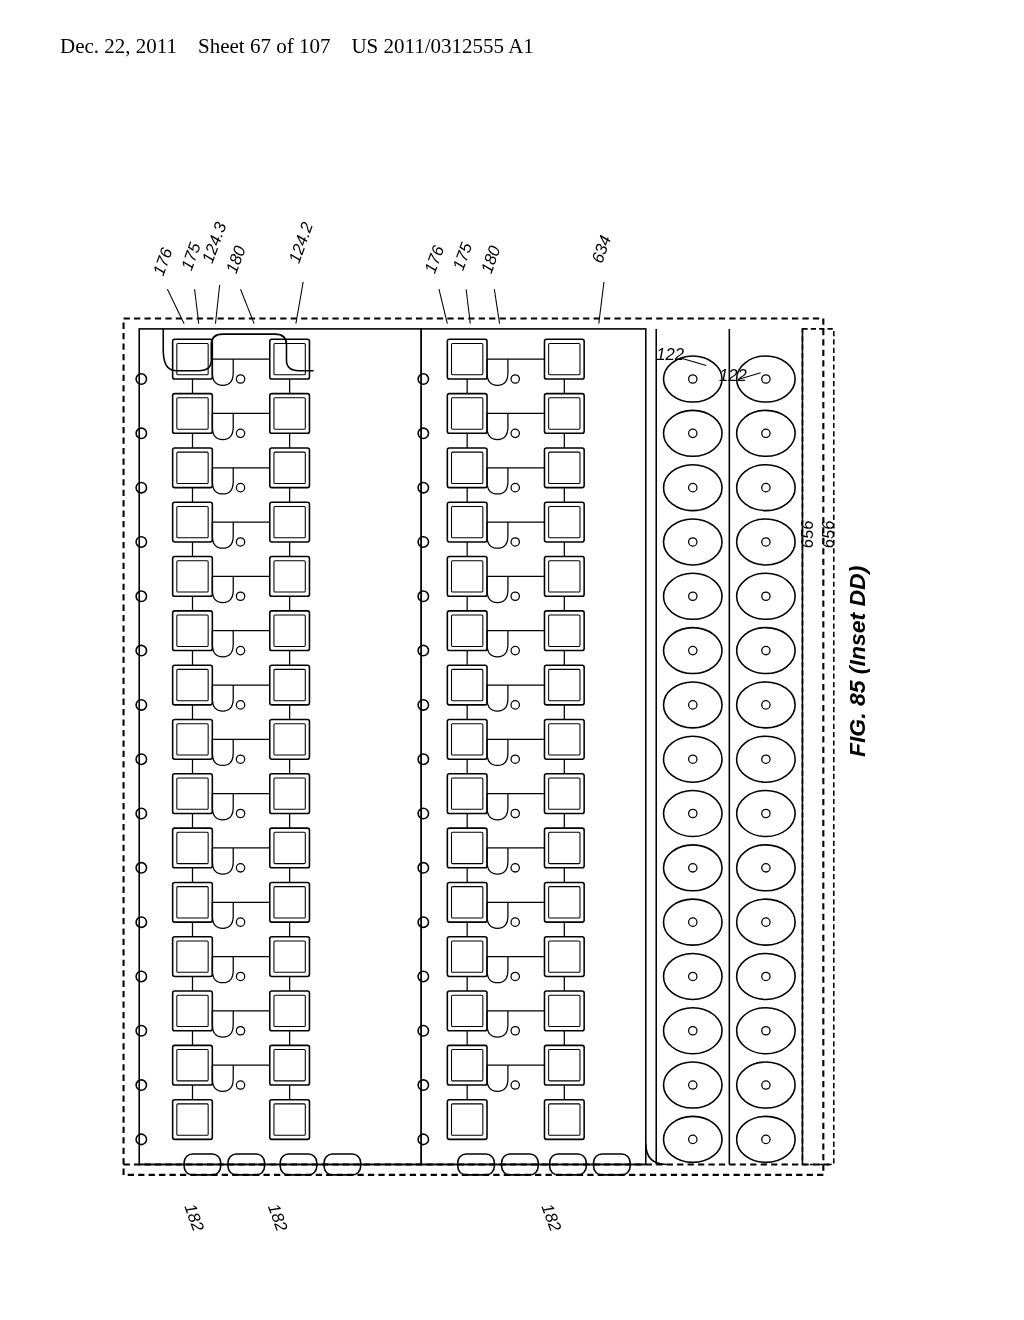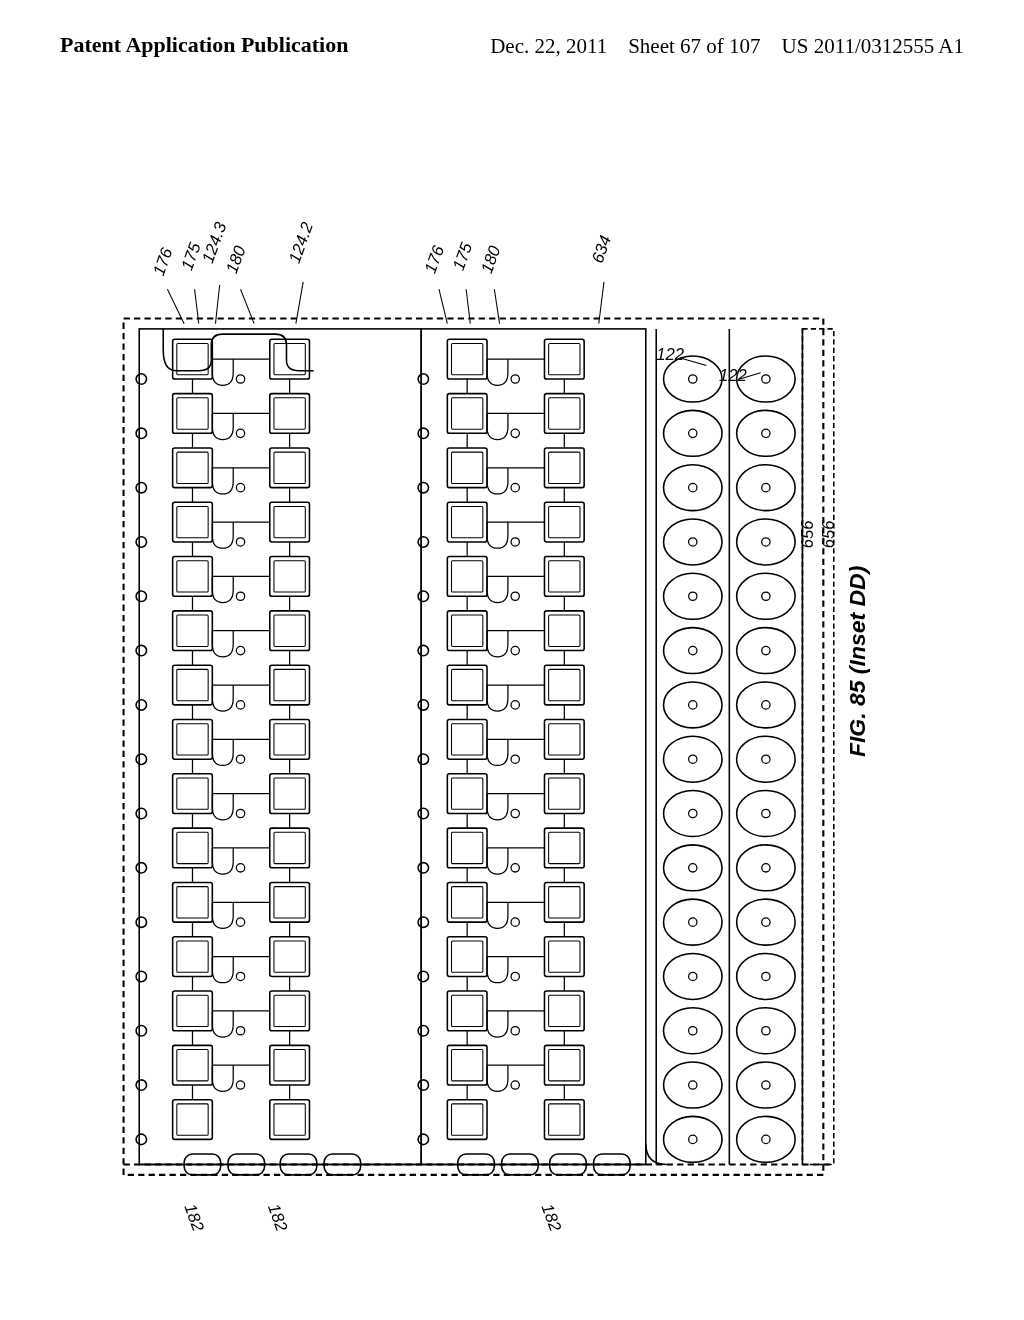--- a/index.html
+++ b/index.html
@@ -35,21 +35,20 @@
     .main-content {
       position: relative;
       width: 100%;
       height: calc(100% - 110px);
     }
   </style>
 </head>
 <body>
 
 <div class="header">
-  <div class="header-left">Patent Application Publication</div>
   <div class="header-right">
     <span>Dec. 22, 2011</span>&nbsp;&nbsp;&nbsp;
     <span>Sheet 67 of 107</span>&nbsp;&nbsp;&nbsp;
     <span>US 2011/0312555 A1</span>
   </div>
 </div>
 
 <div class="main-content">
   <svg viewBox="0 0 900 1100" style="position:absolute; top:20px; left:40px; width:940px; height:1180px;">
 

